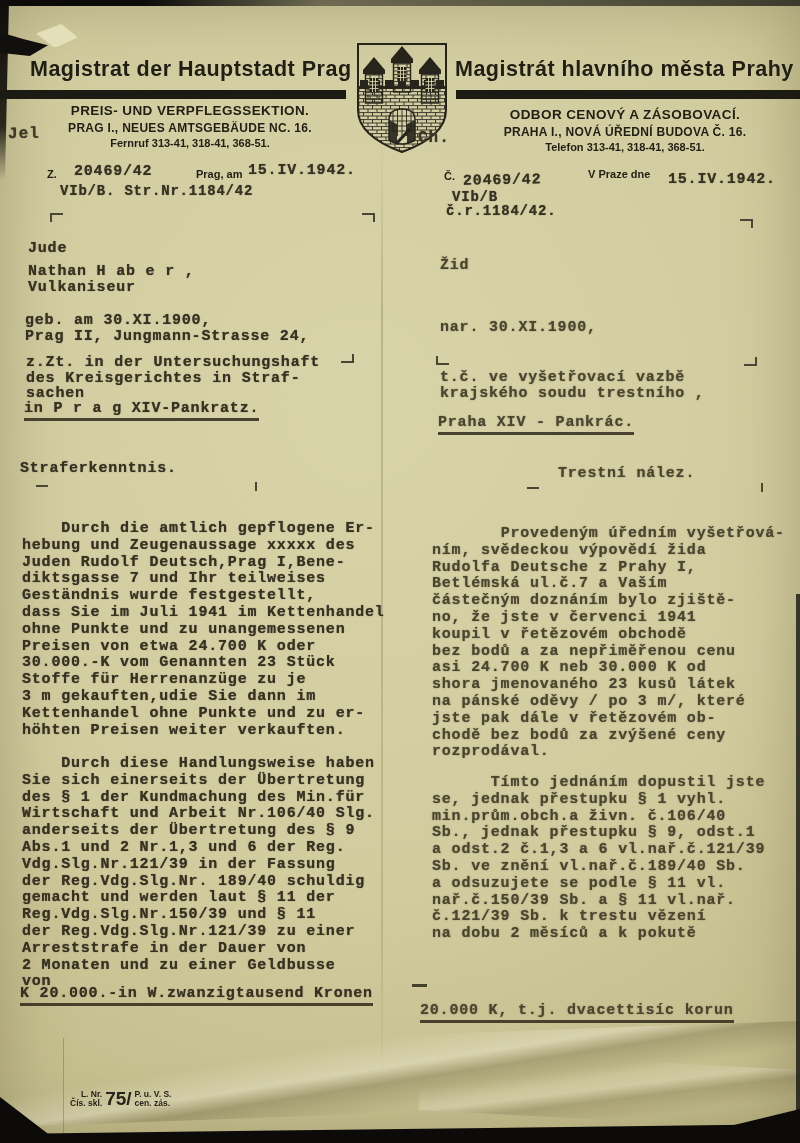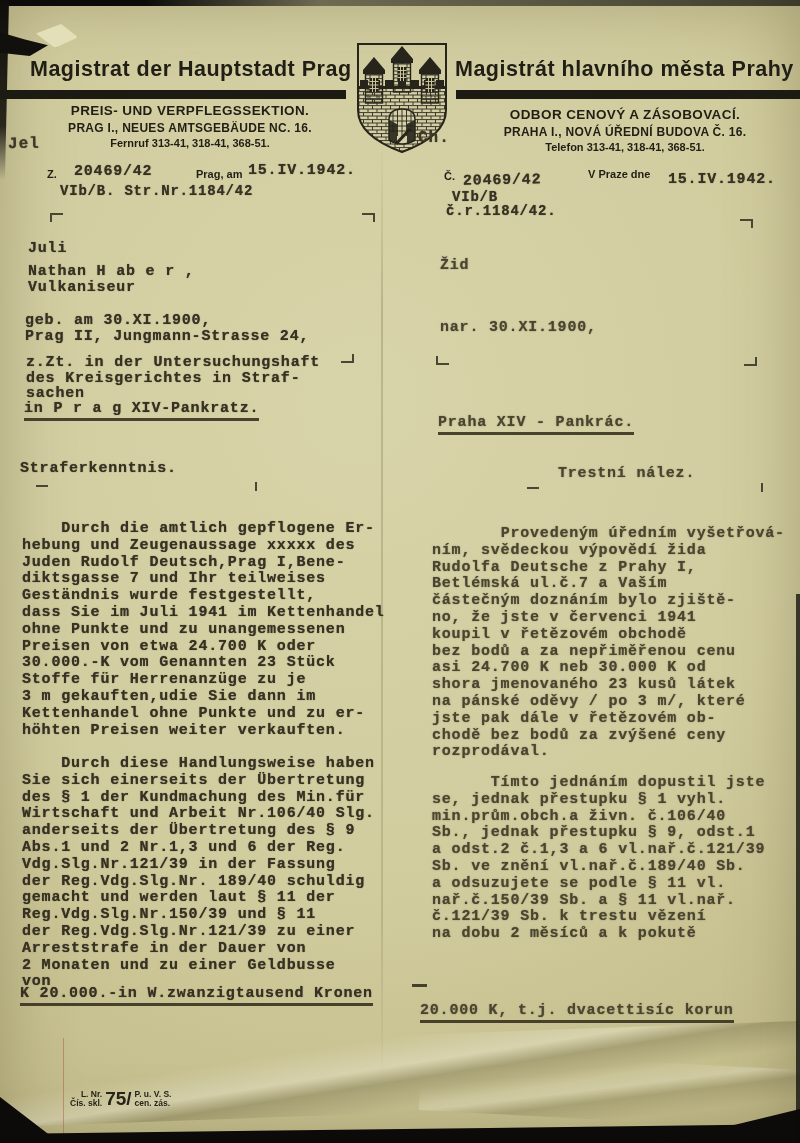--- a/index.html
+++ b/index.html
@@ -120,21 +120,21 @@
       <polygon points="63,78 63,99 55,102 55,82" fill="#26241b" opacity=".9"></polygon>
       <line x1="44" y1="102" x2="58" y2="87" stroke="#26241b" stroke-width="3"></line>
 
       <path d="M6 2 H94 V68 Q94 94 50 110 Q6 94 6 68 Z" class="ink" stroke-width="2"></path>
     </svg>
   </div>
 
   <div class="printed sec" style="left:30px;top:103px;width:320px;">PREIS- UND VERPFLEGSSEKTION.</div>
   <div class="printed addr" style="left:30px;top:121px;width:320px;">PRAG I., NEUES AMTSGEBÄUDE NC. 16.</div>
   <div class="printed phone" style="left:30px;top:137px;width:320px;">Fernruf 313-41, 318-41, 368-51.</div>
-  <div class="type stamp" style="left:8px;top:126px;transform:rotate(-1deg);margin-top:10px;">Jel</div>
+  <div class="type stamp" style="left:8px;top:126px;transform:rotate(-1deg);">Jel</div>
 
   <div class="printed sec" style="left:460px;top:107px;width:330px;">ODBOR CENOVÝ A ZÁSOBOVACÍ.</div>
   <div class="printed addr" style="left:460px;top:125px;width:330px;">PRAHA I., NOVÁ ÚŘEDNÍ BUDOVA Č. 16.</div>
   <div class="printed phone" style="left:460px;top:141px;width:330px;">Telefon 313-41, 318-41, 368-51.</div>
   <div class="type stamp" style="left:418px;top:130px;">Ch.</div>
 
   <div class="printed small-label" style="left:47px;top:168px;">Z.</div>
   <div class="type" style="left:74px;top:164px;">20469/42</div>
   <div class="printed small-label" style="left:196px;top:168px;">Prag, am</div>
   <div class="type" style="left:248px;top:163px;">15.IV.1942.</div>
@@ -151,32 +151,34 @@
   <div class="cm cm-tr" style="left:362px;top:213px;"></div>
   <div class="cm cm-tr" style="left:740px;top:219px;"></div>
   <div class="cm cm-br" style="left:341px;top:354px;"></div>
   <div class="cm cm-bl" style="left:436px;top:356px;"></div>
   <div class="cm cm-br" style="left:744px;top:357px;"></div>
   <div class="tick-v" style="left:255px;top:482px;"></div>
   <div class="tick-h" style="left:36px;top:485px;"></div>
   <div class="tick-h" style="left:527px;top:487px;"></div>
   <div class="tick-v" style="left:761px;top:483px;"></div>
 
-  <div class="type" style="left:28px;top:241px;">Juli</div>
+  <div class="type" style="left:28px;top:241px;">Jude</div>
   <div class="type" style="left:28px;top:264px;line-height:16px;">Nathan H ab e r ,
 Vulkaniseur</div>
   <div class="type" style="left:25px;top:313px;line-height:15.5px;">geb. am 30.XI.1900,
 Prag II, Jungmann-Strasse 24,</div>
   <div class="type" style="left:24px;top:401px;"><span class="ul">in P r a g XIV-Pankratz.</span></div>
   <div class="type" style="left:26px;top:355px;line-height:15.5px;">z.Zt. in der Untersuchungshaft
 des Kreisgerichtes in Straf-
 sachen</div>
 
   <div class="type cz" style="left:440px;top:258px;">Žid</div>
   <div class="type cz" style="left:440px;top:320px;">nar. 30.XI.1900,</div>
+  <div class="type cz" style="left:440px;top:370px;line-height:15.5px;">t.č. ve vyšetřovací vazbě
+krajského soudu trestního ,</div>
   <div class="type cz" style="left:438px;top:415px;"><span class="ul">Praha XIV - Pankrác.</span></div>
 
   <div class="type" style="left:20px;top:461px;">Straferkenntnis.</div>
   <div class="type cz" style="left:558px;top:466px;">Trestní nález.</div>
 
   <div class="type" style="left:22px;top:521px;width:378px;">    Durch die amtlich gepflogene Er-
 hebung und Zeugenaussage xxxxx des
 Juden Rudolf Deutsch,Prag I,Bene-
 diktsgasse 7 und Ihr teilweises
 Geständnis wurde festgestellt,

